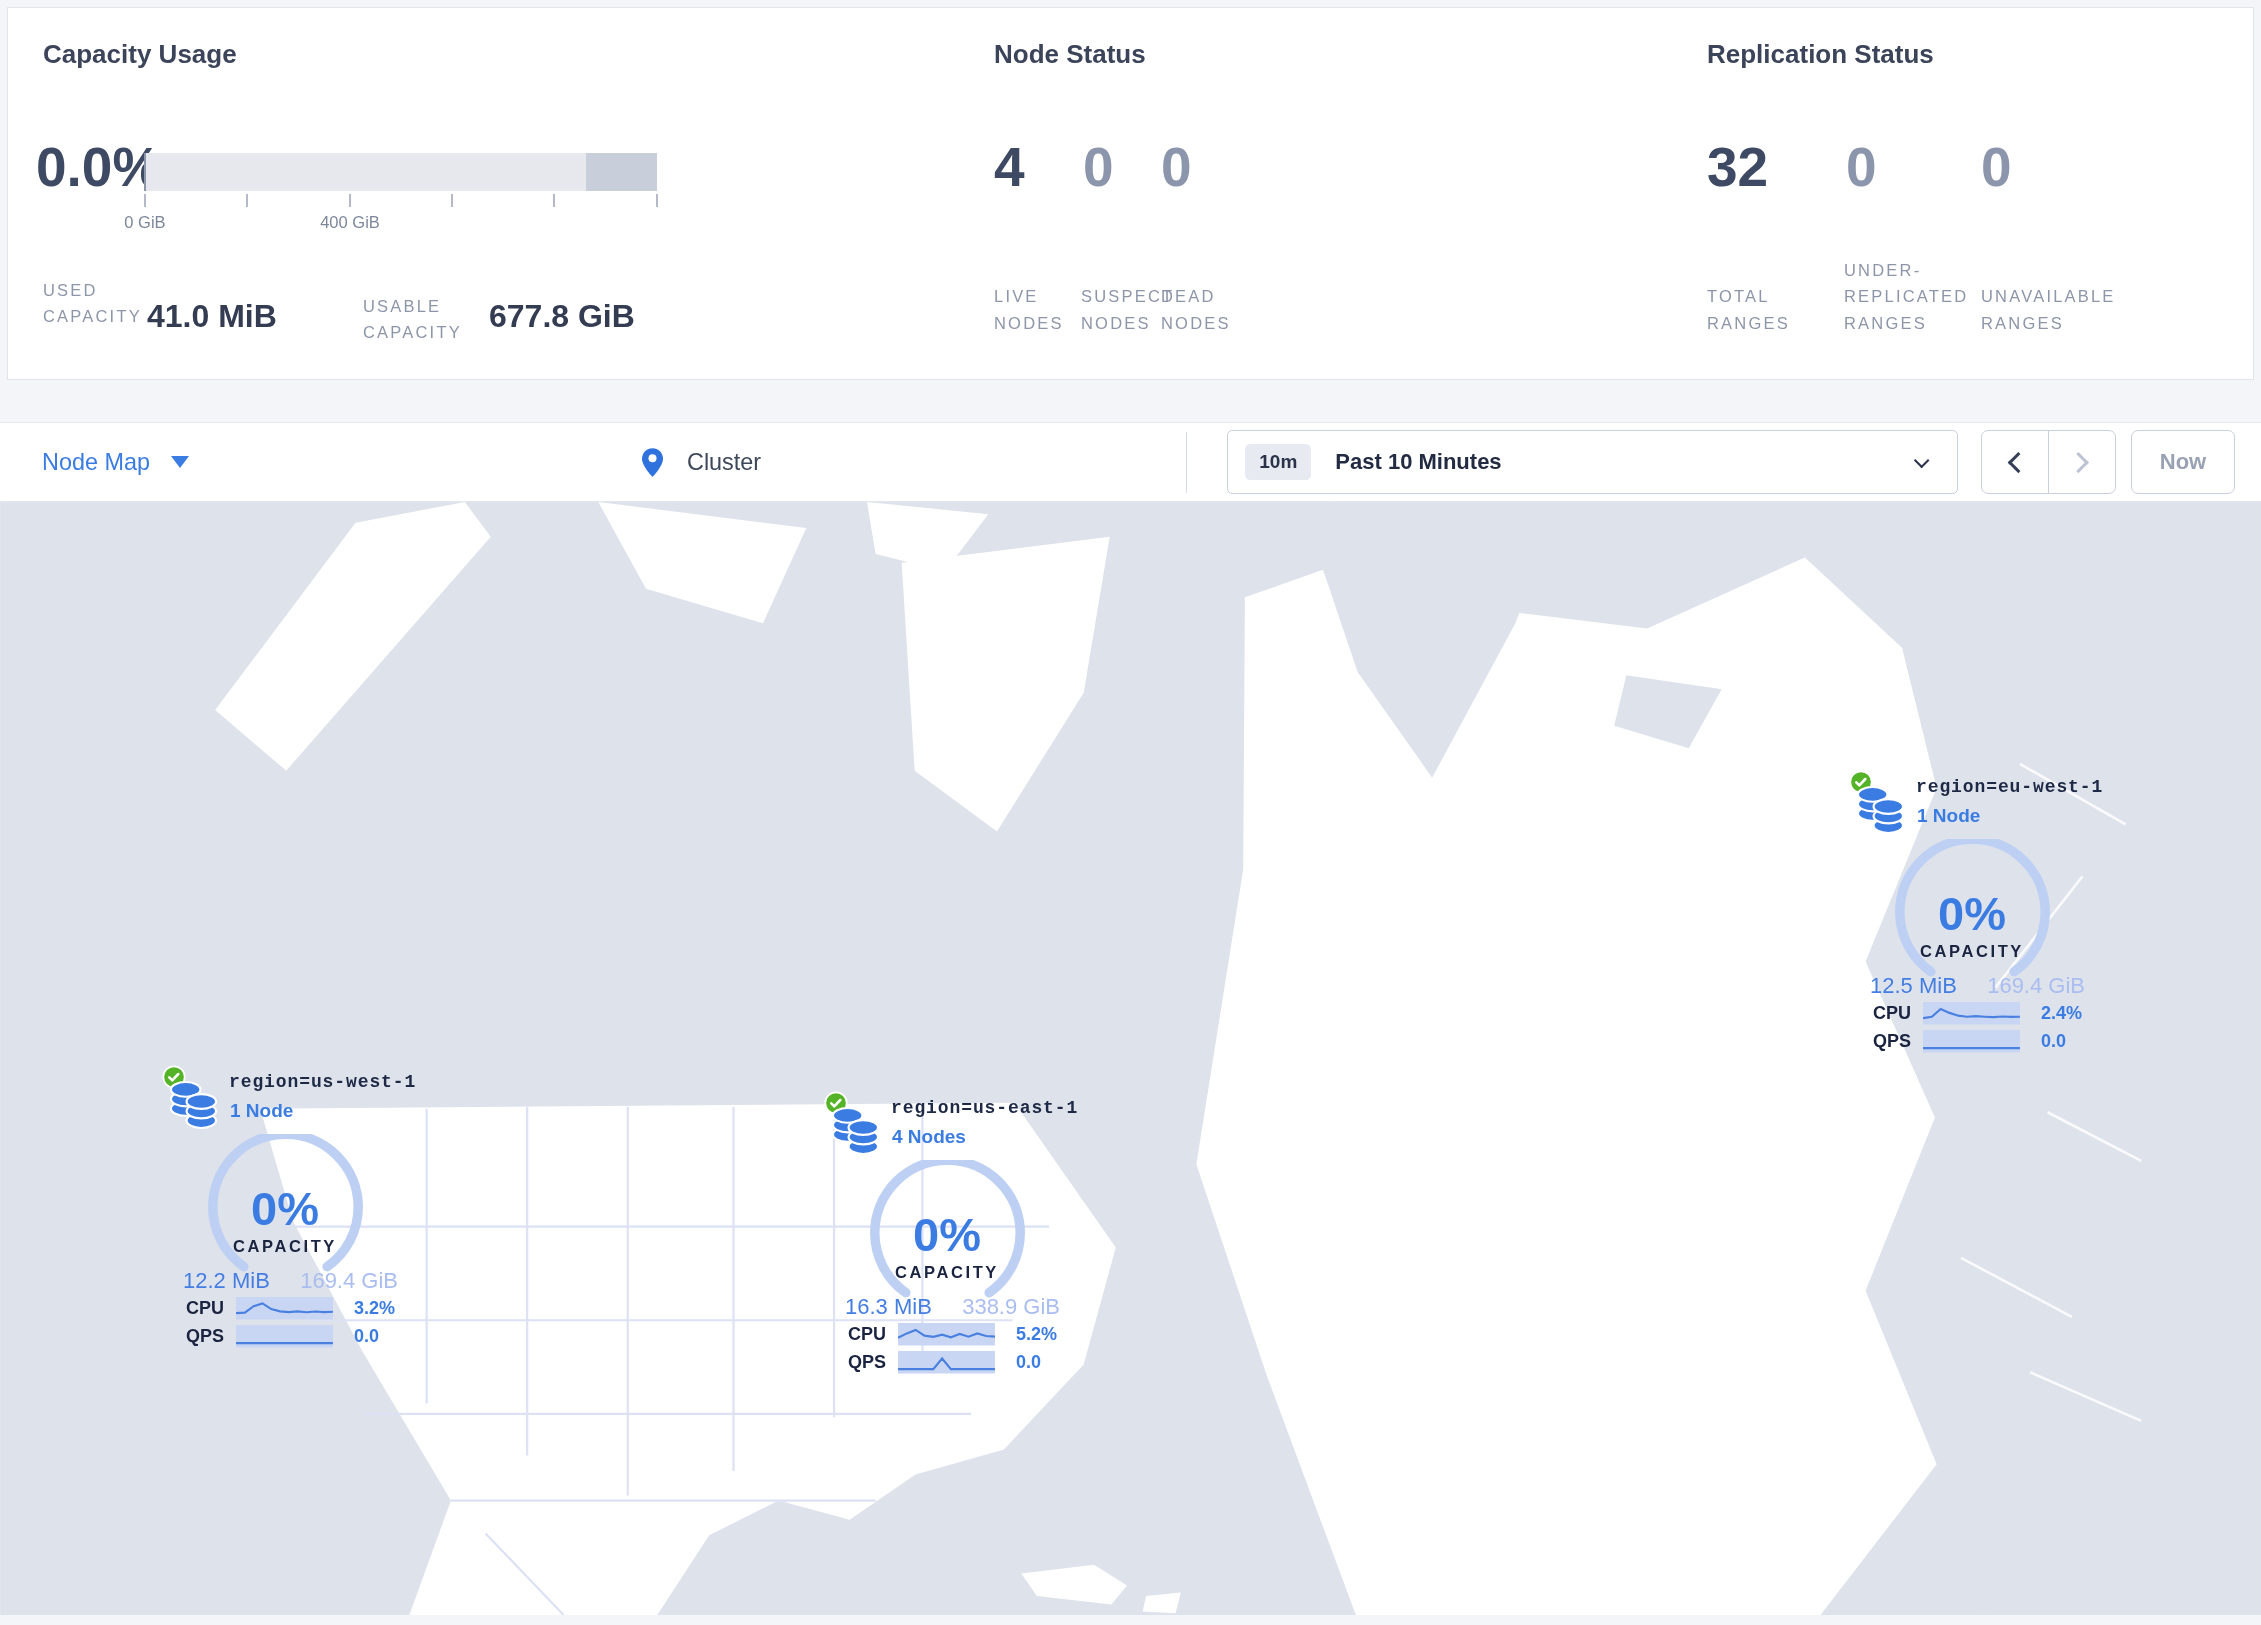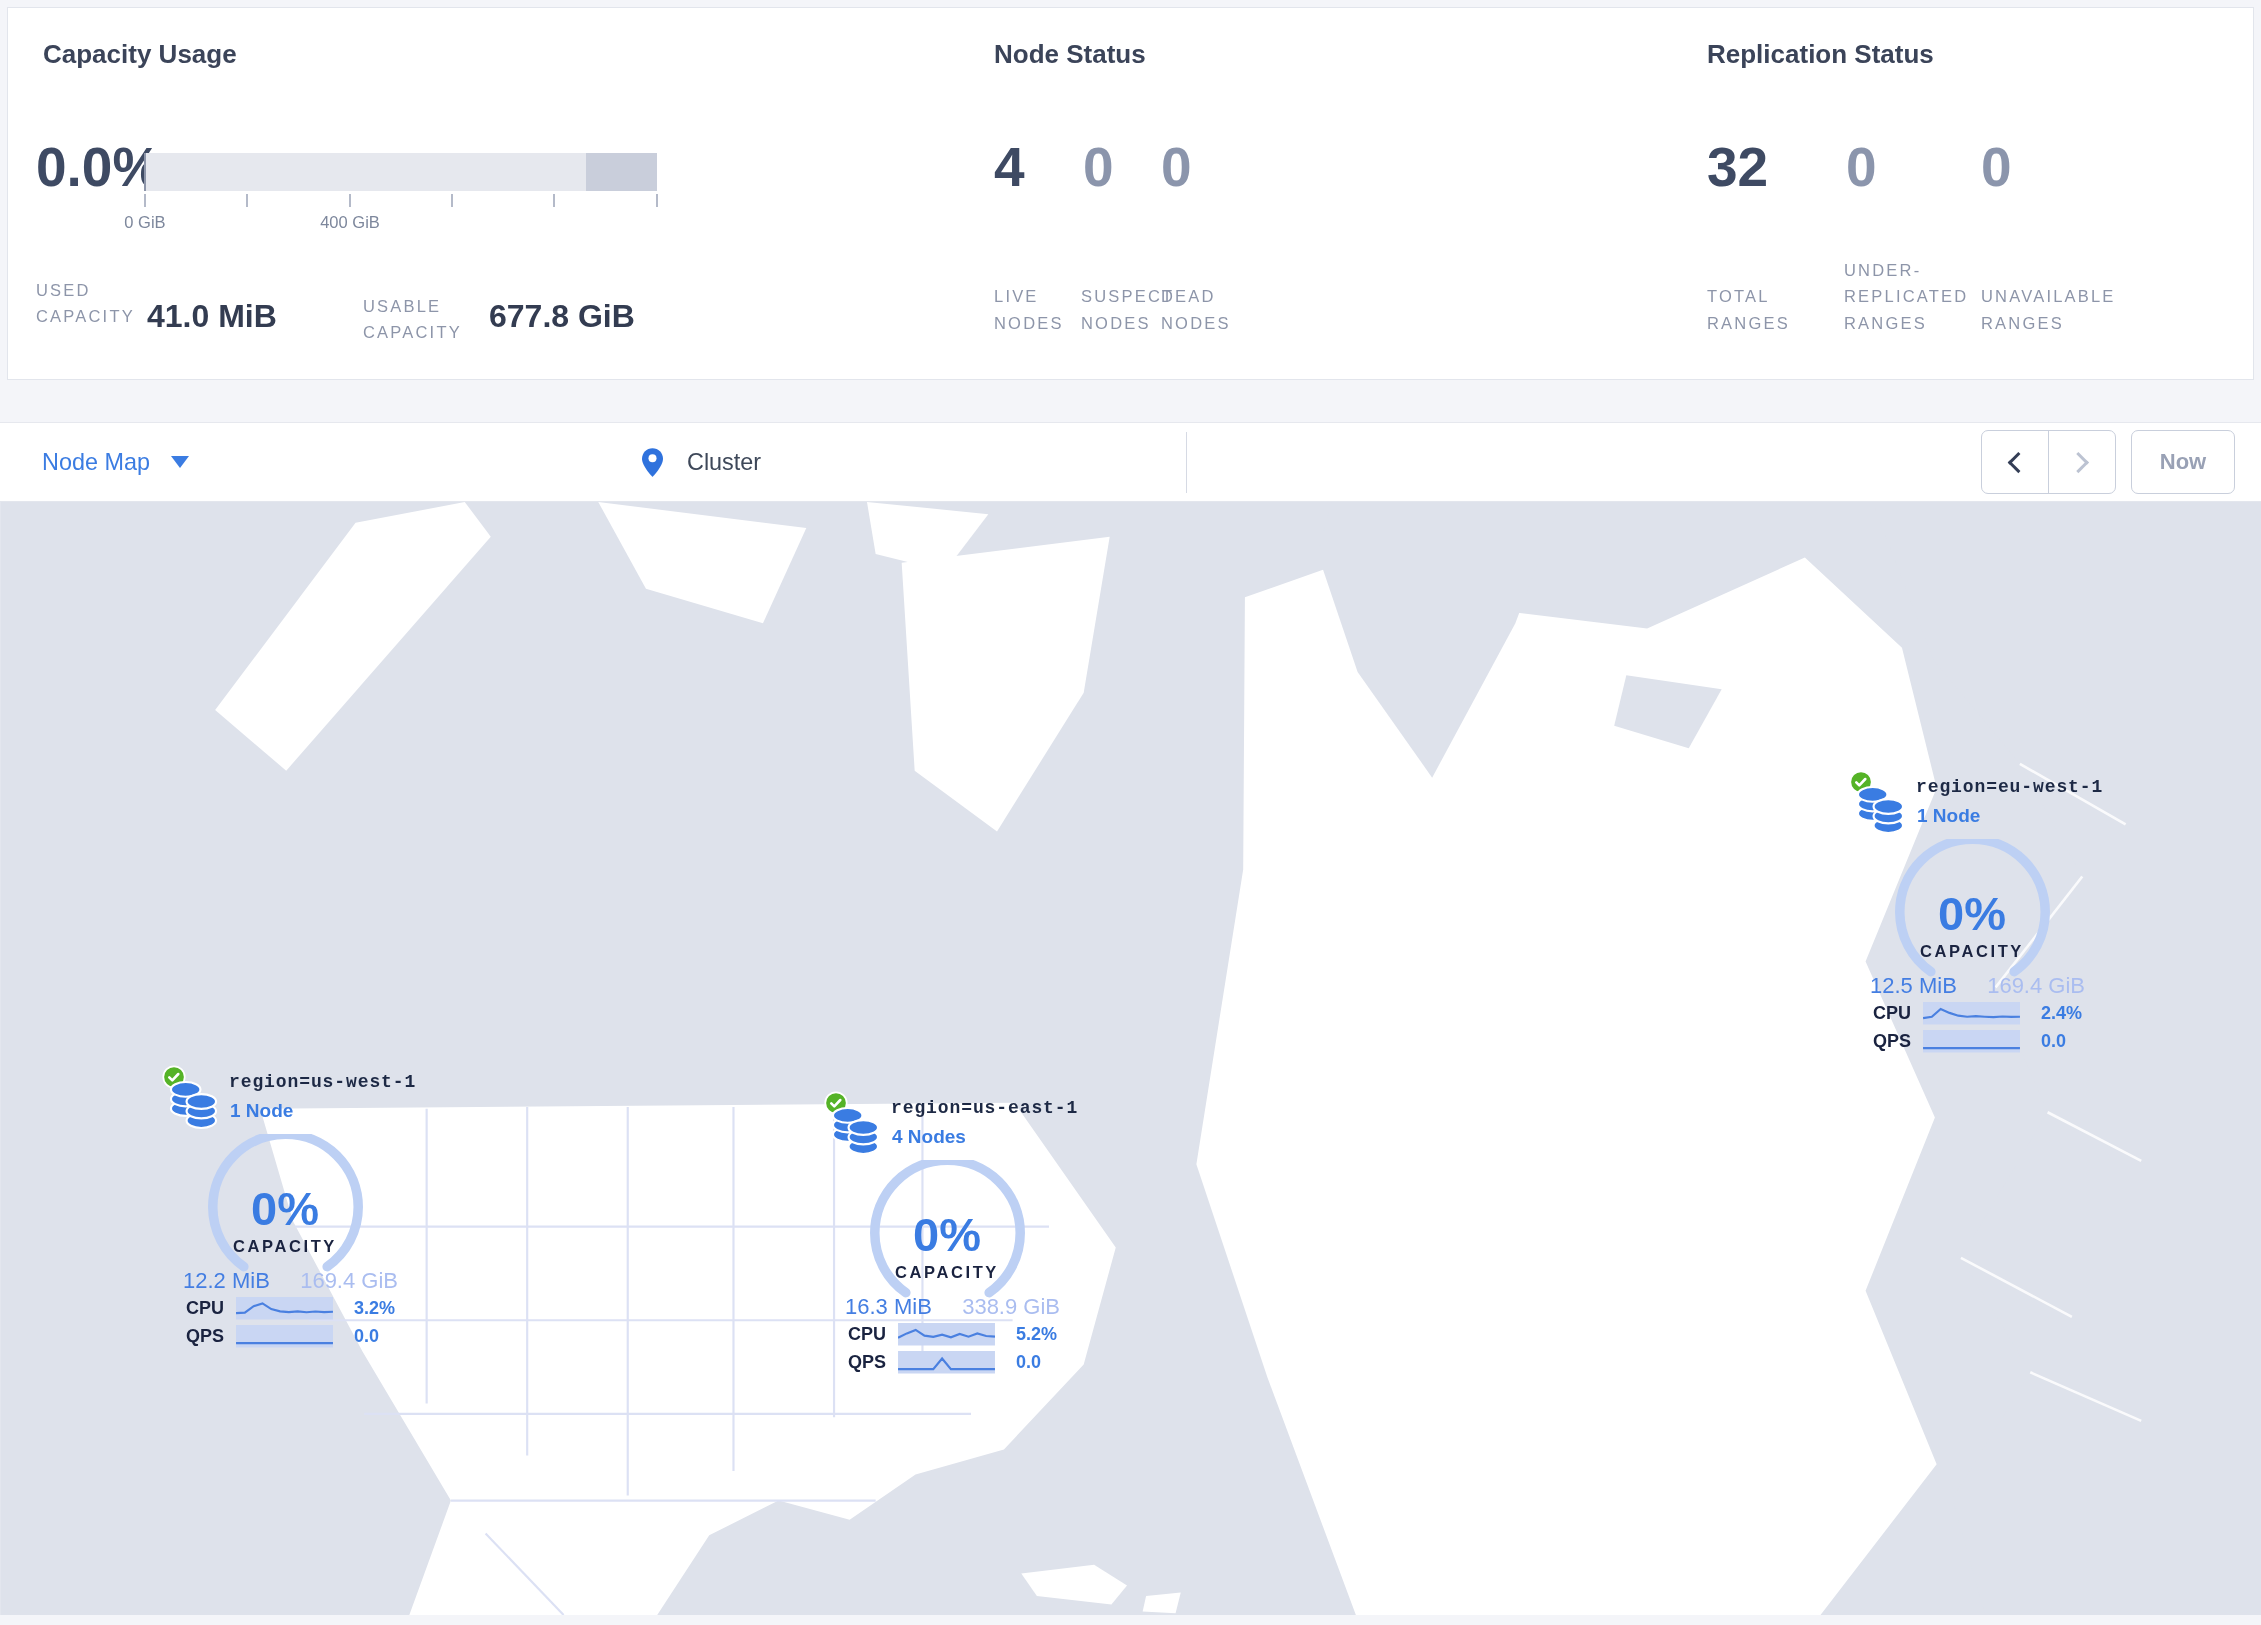--- a/index.html
+++ b/index.html
@@ -96,21 +96,21 @@
       <div class="dark-seg"></div>
     </div>
     <div class="cap-tick" style="left:136px;"></div>
     <div class="cap-tick" style="left:238px;"></div>
     <div class="cap-tick" style="left:341px;"></div>
     <div class="cap-tick" style="left:443px;"></div>
     <div class="cap-tick" style="left:545px;"></div>
     <div class="cap-tick" style="left:648px;"></div>
     <div class="cap-tick-label" style="left:85px;">0 GiB</div>
     <div class="cap-tick-label" style="left:290px;">400 GiB</div>
-    <div class="abs stat-label" style="left:28px; top:269px;">USED
+    <div class="abs stat-label" style="left:35px; top:269px;">USED
 CAPACITY</div>
     <div class="abs stat-value-lg" style="left:139px; top:290px;">41.0 MiB</div>
     <div class="abs stat-label" style="left:355px; top:285px;">USABLE
 CAPACITY</div>
     <div class="abs stat-value-lg" style="left:481px; top:290px;">677.8 GiB</div>
 
     <div class="abs sec-title" style="left:986px; top:31px;">Node Status</div>
     <div class="abs big-num" style="left:986px; top:132px;">4</div>
     <div class="abs big-num muted" style="left:1075px; top:132px;">0</div>
     <div class="abs big-num muted" style="left:1153px; top:132px;">0</div>
@@ -140,20 +140,25 @@
       <span class="caret-down"></span>
     </div>
     <div class="abs breadcrumb">
       <svg width="21" height="29" viewBox="0 0 22 30">
         <path d="M11,0 C4.9,0 0,4.9 0,11 c0,8 11,19 11,19 s11,-11 11,-19 C22,4.9 17.1,0 11,0 z" fill="#2f72dd"></path>
         <circle cx="11" cy="10.5" r="4.2" fill="#ffffff"></circle>
       </svg>
       <span class="bc-label">Cluster</span>
     </div>
     <div class="abs tb-divider"></div>
+    <div class="abs time-box">
+      <span class="time-badge">10m</span>
+      <span class="time-label">Past 10 Minutes</span>
+      <span class="chev-down"></span>
+    </div>
     <div class="abs arrow-group">
       <div class="arrow-cell">
         <span class="chev-left"></span>
       </div>
       <div class="arrow-cell">
         <span class="chev-right"></span>
       </div>
     </div>
     <div class="abs now-btn">Now</div>
   </div>

